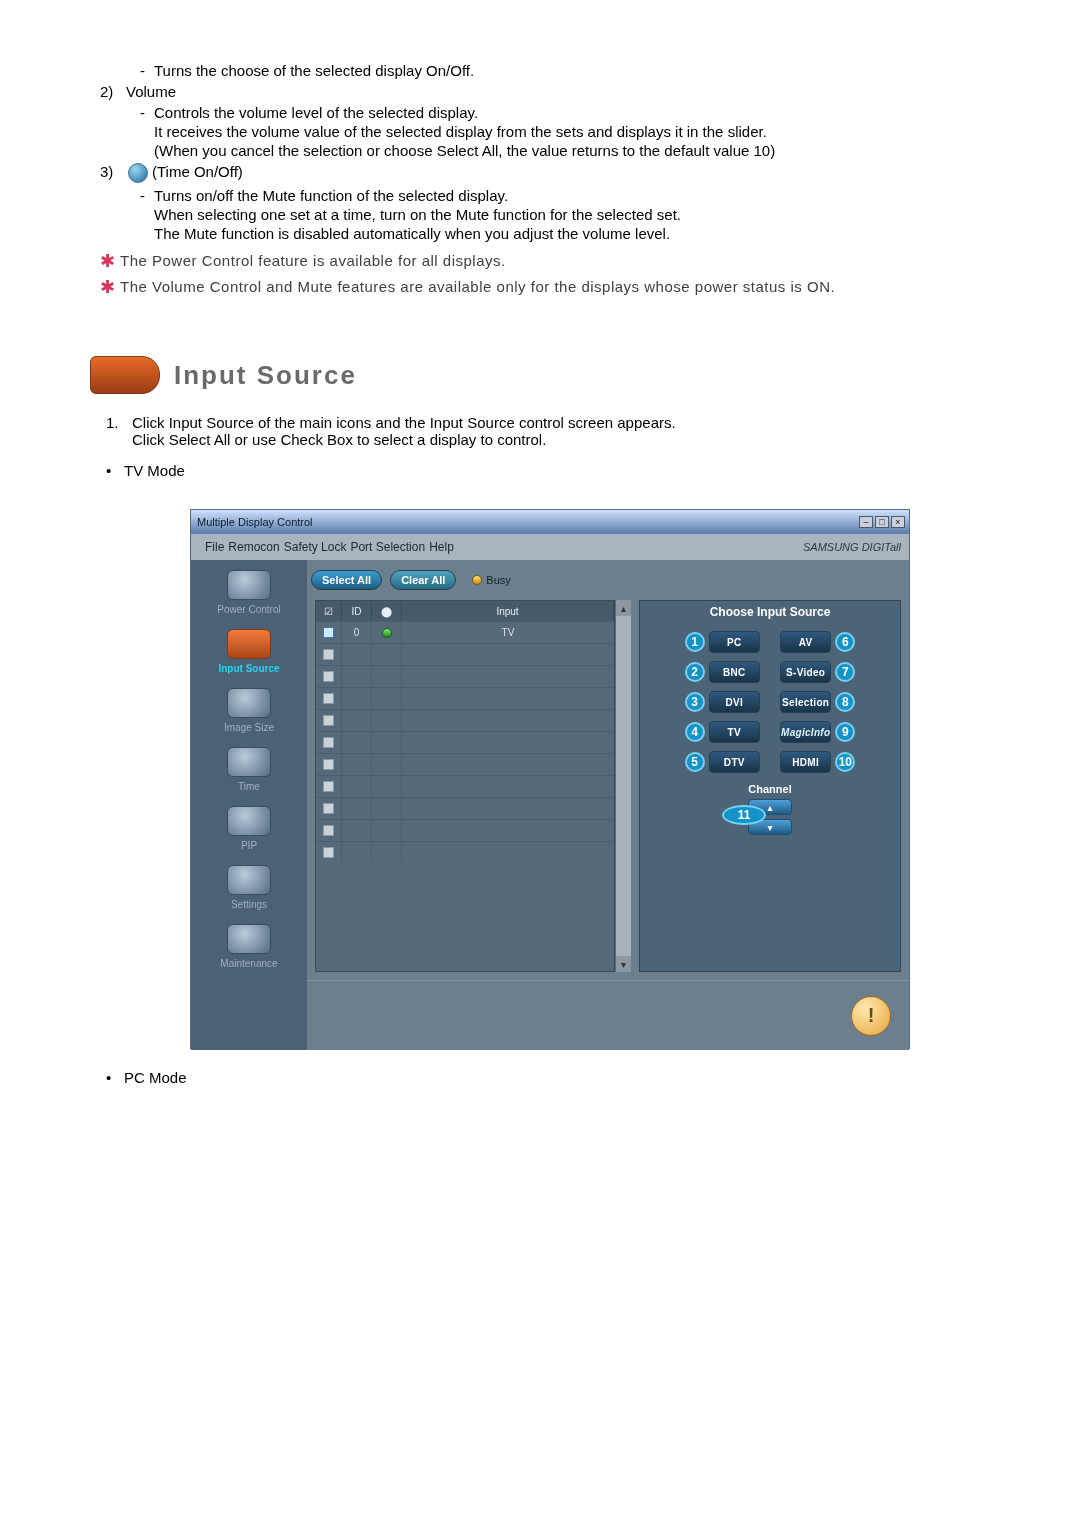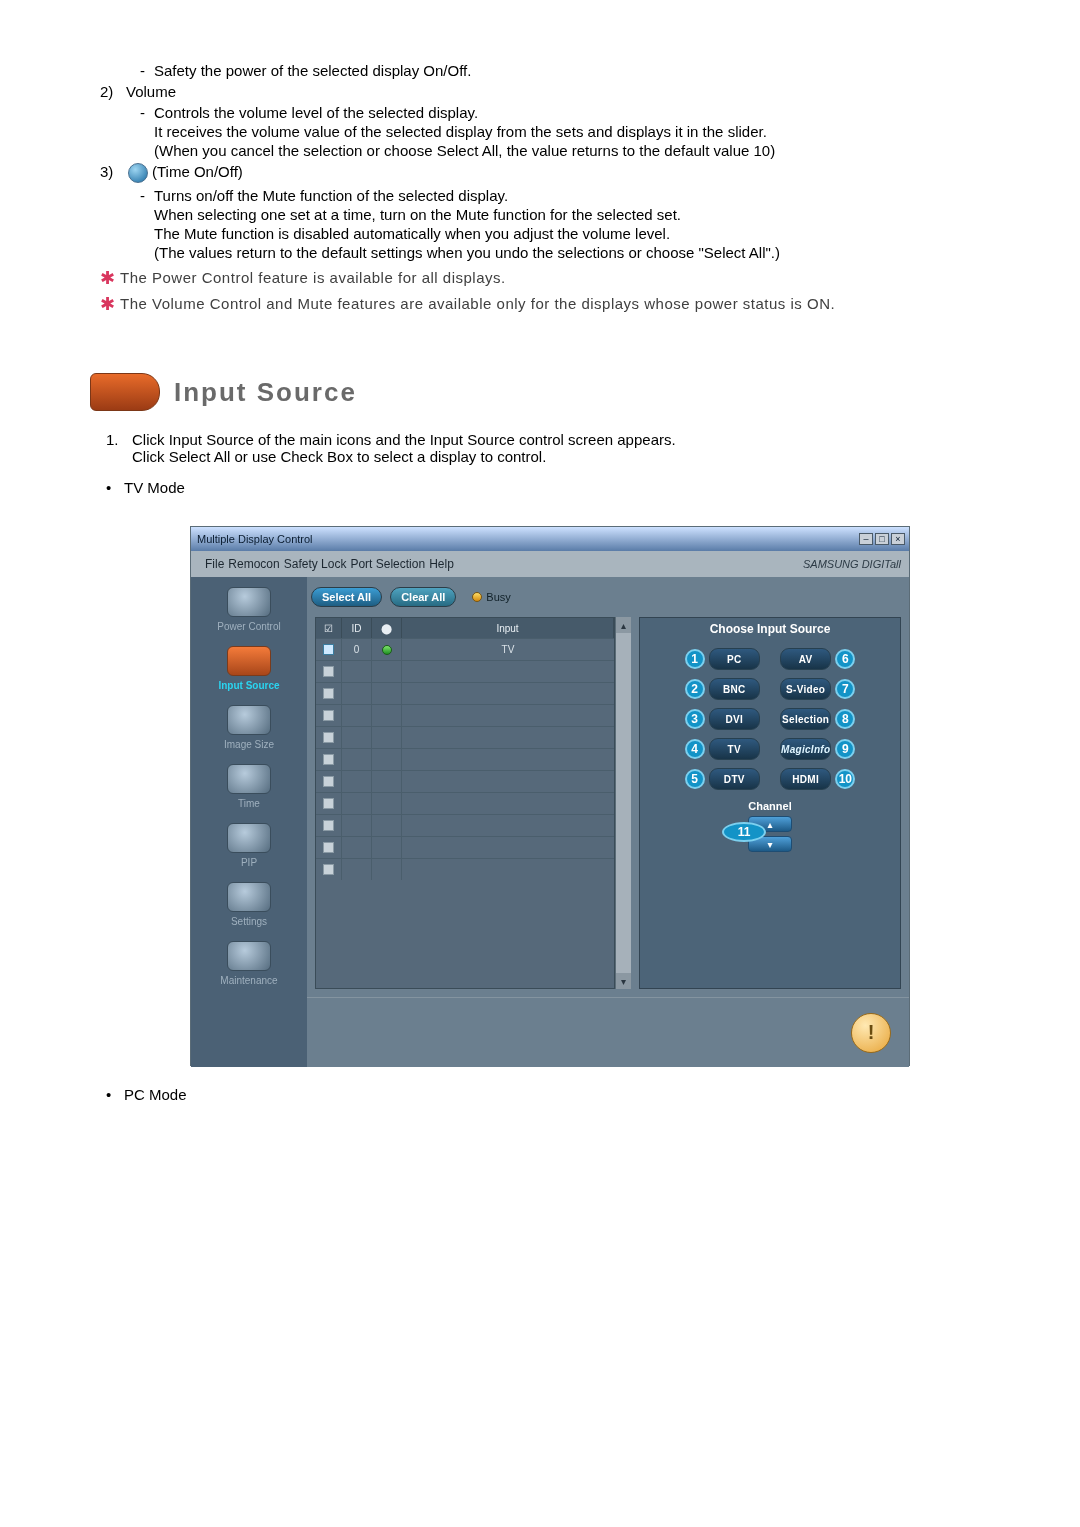--- a/index.html
+++ b/index.html
@@ -108,21 +108,21 @@
   .statdot{width:10px;height:10px;border-radius:50%;}
   .statdot.g{background:linear-gradient(180deg,#7ee66c,#1f8f22);border:1px solid #1a5c18;}
   .ctrl-panel {
     flex:1; background:#4c6478; border:1px solid #324452;
     display:flex; flex-direction:column; align-items:center;
   }
   .cp-title { color:#fff; font-size:12px; font-weight:bold; margin: 4px 0 12px 0;}
   .src-grid { display:grid; grid-template-columns: 1fr 1fr; gap:8px 20px; margin: 0 4px;}
   .src-cell { display:flex; align-items:center; gap:4px; position:relative;}
   .src-btn {
-    flex:1; height:22px; border-radius:9px; border:1px solid #274050;
+    flex:1; height:22px; border-radius:4px; border:1px solid #274050;
     background: linear-gradient(180deg,#2f597f,#183448);
     color:#fff; font-size:10px; font-weight:bold;
     display:flex; align-items:center; justify-content:center;
     letter-spacing:0.3px;
   }
   .src-btn.mi{ color:#dff5ff; font-style:italic;}
   .badge {
     width:44px; height:20px; border-radius:50%;
     background:#1393c7; border:2px solid #7cd0ef;
     color:#fff; font-weight:bold; font-size:12px;
@@ -155,21 +155,21 @@
   }
   .scroll-stub .ar{ height:16px; background:#8b98a2; color:#2a3640; font-size:10px; display:flex; align-items:center; justify-content:center;}
 </style>
 </head>
 <body>
 
 <div class="content-block">
   <div class="sub">
     <div class="dash-line">
       <span class="d">-</span>
-      <span>Safety the power of the selected display On/Off.</span>
+      <span>Turns the choose of the selected display On/Off.</span>
     </div>
   </div>
 
   <div class="li-num">
     <span class="n">2)</span>
     <span>Volume</span>
   </div>
   <div class="sub">
     <div class="dash-line">
       <span class="d">-</span>
@@ -197,21 +197,20 @@
     <div class="dash-line">
         <span class="d"></span>
         <span>When selecting one set at a time, turn on the Mute function for the selected set.</span>
       </div>
     <div class="dash-line">
         <span class="d"></span>
         <span>The Mute function is disabled automatically when you adjust the volume level.</span>
       </div>
     <div class="dash-line">
         <span class="d"></span>
-        <span>(The values return to the default settings when you undo the selections or choose "Select All".)</span>
       </div>
   </div>
 
   <div class="note-line">
     <span class="star">✱</span>
     <span class="note-text">The Power Control feature is available for all displays.</span>
   </div>
   <div class="note-line">
     <span class="star">✱</span>
     <span class="note-text">The Volume Control and Mute features are available only for the displays whose power status is ON.</span>

